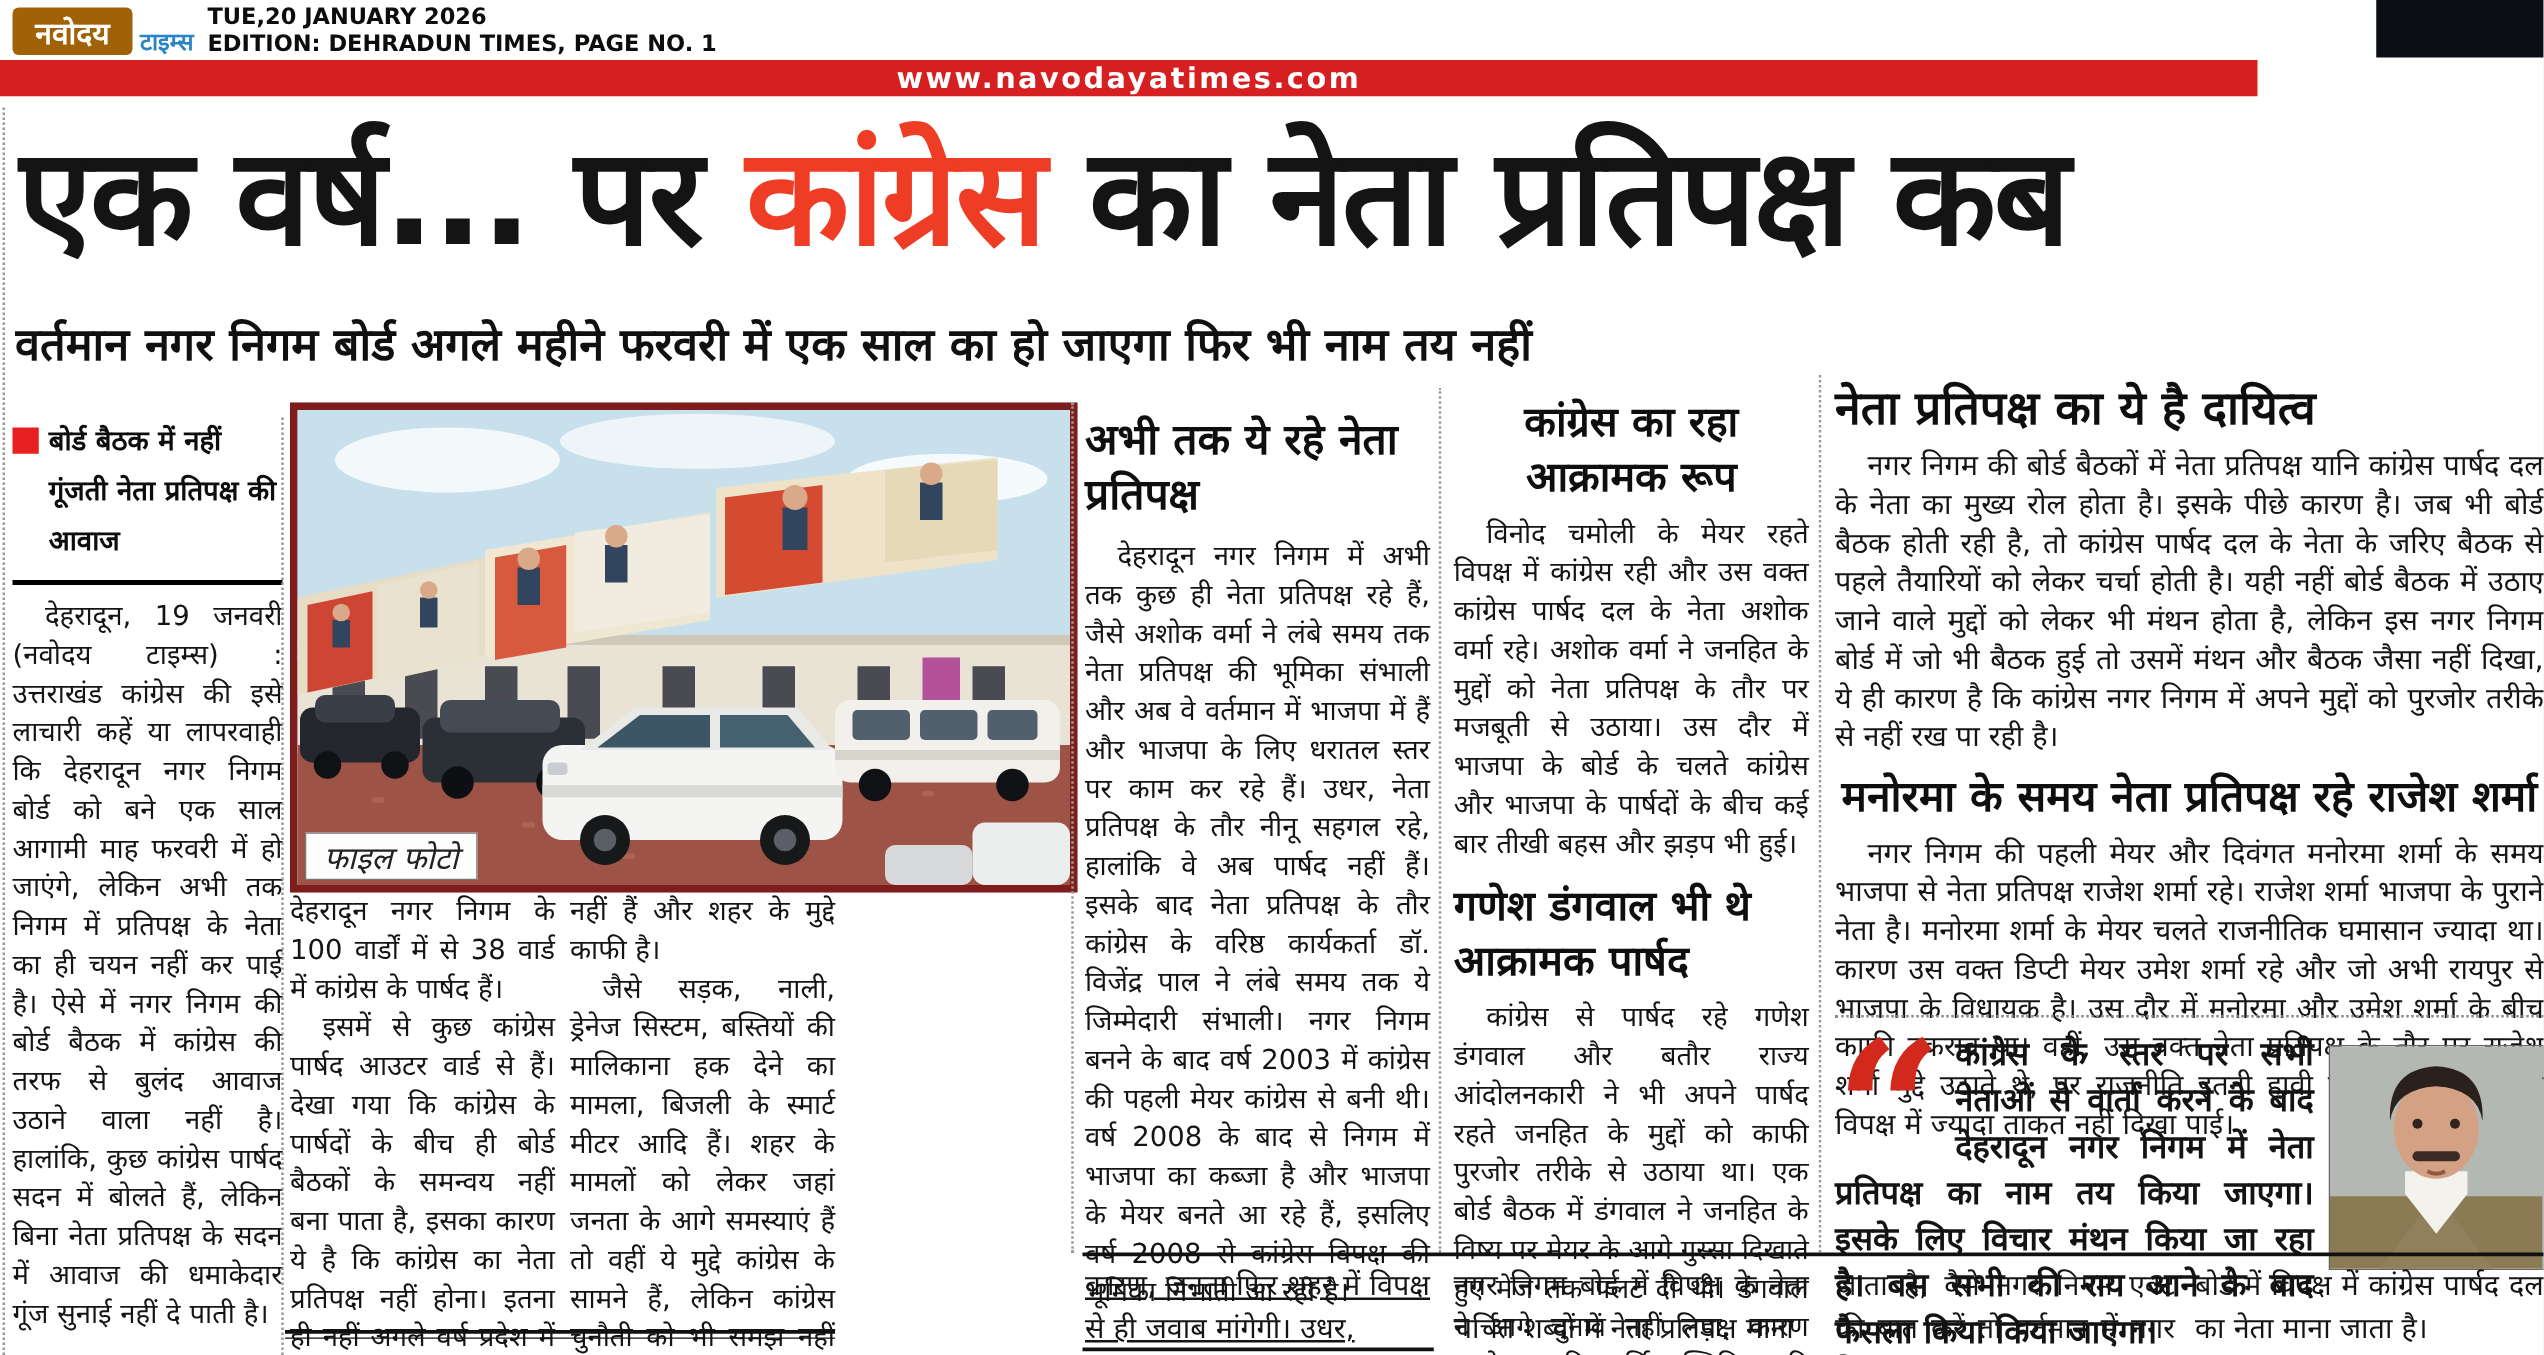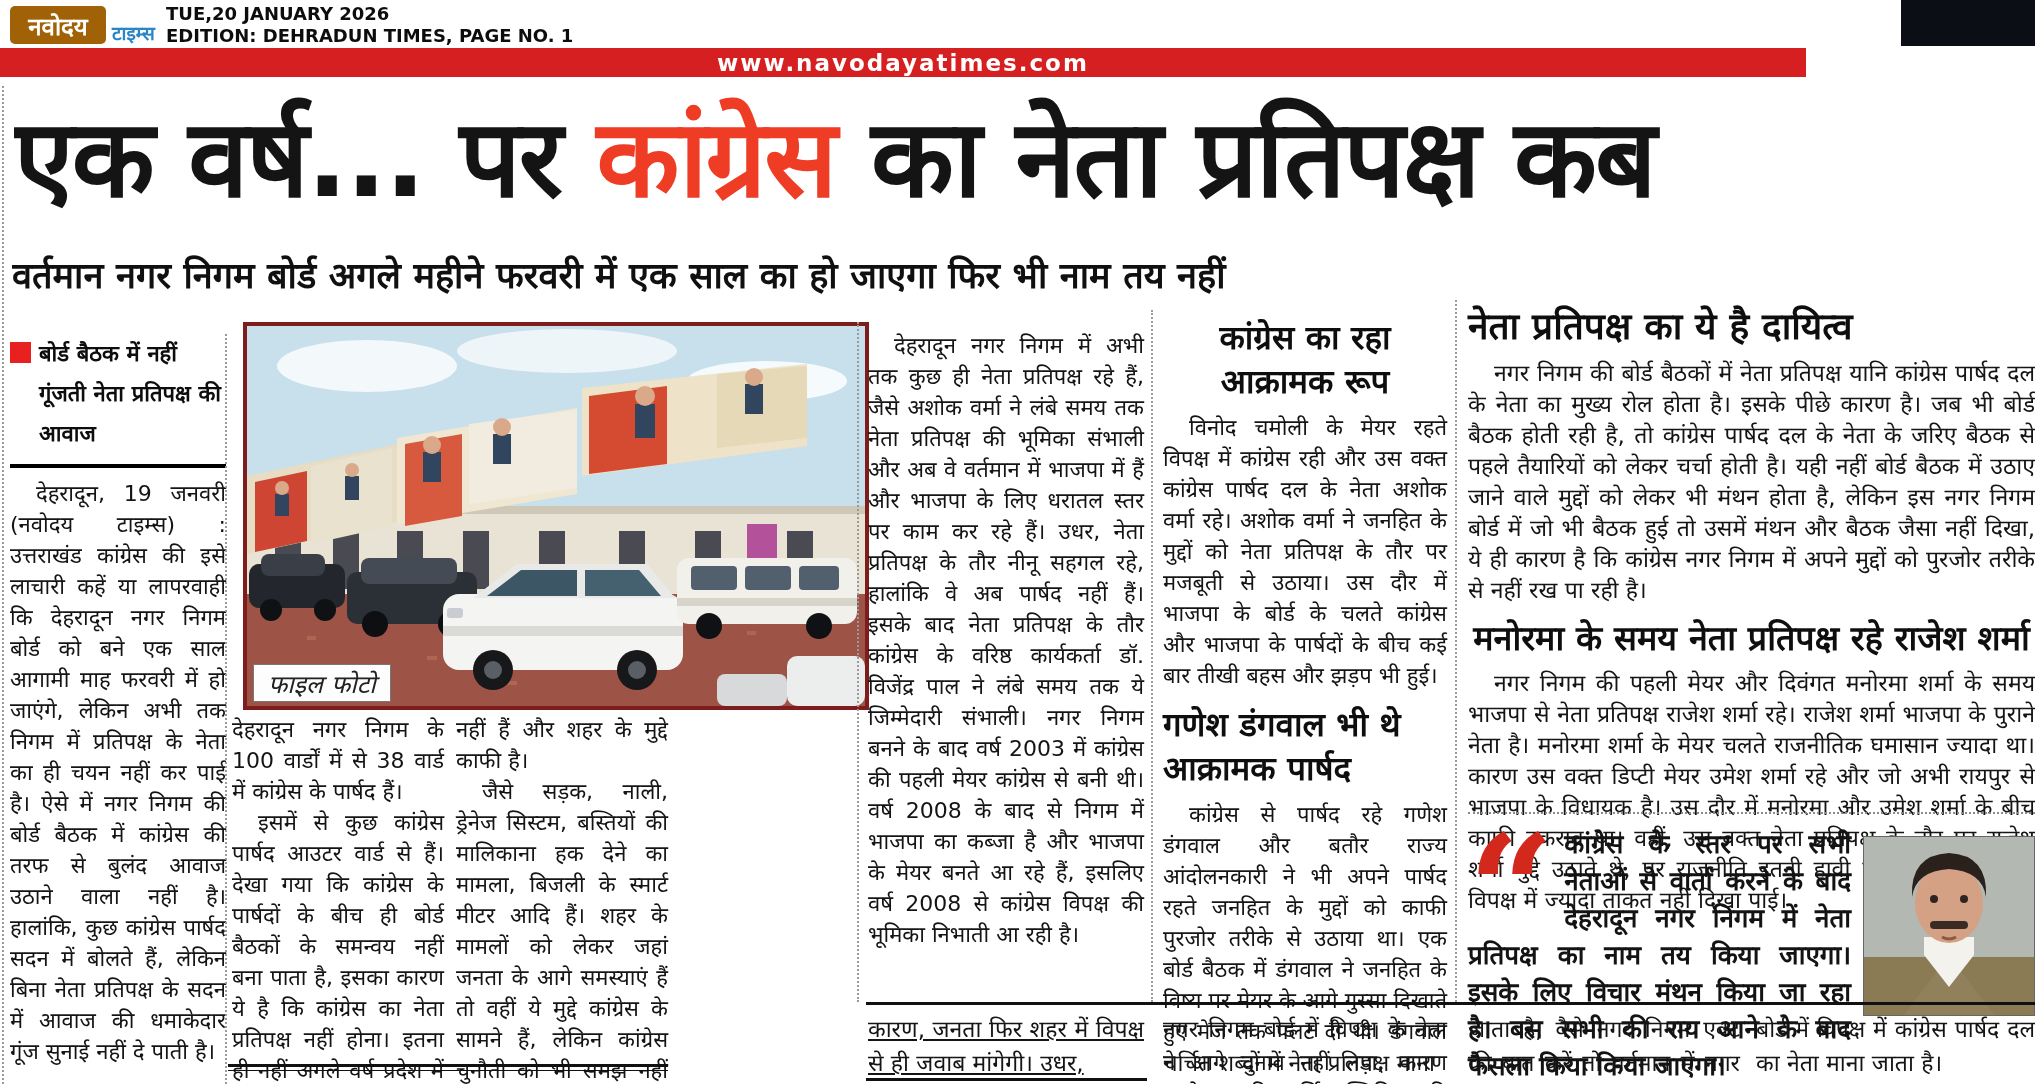--- a/index.html
+++ b/index.html
@@ -30,22 +30,22 @@
   
   .vsep{position:absolute;width:0;border-left:2px dotted #9a9a9a;}
   .hrule{position:absolute;border-top:3px solid #111;}
   .hrule-dot{position:absolute;border-top:2px dotted #8a8a8a;}
   
   .kicker{display:flex;gap:8px;}
   .kicker .sq{flex:0 0 auto;width:21px;height:21px;background:#e8201f;margin-top:8px;}
   .kicker .ktxt{font-size:22px;line-height:40px;font-weight:900;color:#0d0d0d;}
   .kicker-rule{border-top:4px solid #000;margin:10px 0 10px 0;}
   
-  .photo{position:absolute;left:232px;top:322px;width:618px;height:380px;border:4px solid #7f1d1d;
-         background:#cfe2ec;margin-left:11px;}
+  .photo{position:absolute;left:232px;top:322px;width:618px;height:380px;border:6px solid #7f1d1d;
+         background:#cfe2ec;}
   .caption{position:absolute;left:6px;bottom:4px;background:#fdfdfd;border:1px solid #777;
            padding:1px 14px;font-style:italic;font-size:25px;color:#222;}
   
   .qmark{color:#d3281c;font-family:"DejaVu Serif",serif;font-size:150px;line-height:90px;
          float:left;margin:18px 10px 0 0;font-weight:bold;}
   .quote-txt{font-size:26px;line-height:37px;font-weight:bold;text-align:justify;color:#131313;}
   .portrait{position:absolute;right:0px;top:10px;width:170px;height:178px;border:1px solid #666;}
   .strip{position:absolute;top:1012px;font-size:23px;line-height:34px;text-align:justify;color:#141414;}
 </style>
 </head>
@@ -207,20 +207,21 @@
   </div>
   <div class="col body-txt" style="left:456px;top:714px;width:212px;">
     <div>नहीं हैं और शहर के मुद्दे काफी है।</div>
     <div class="indent">जैसे सड़क, नाली, ड्रेनेज सिस्टम, बस्तियों की मालिकाना हक देने का मामला, बिजली के स्मार्ट मीटर आदि हैं। शहर के मामलों को लेकर जहां जनता के आगे समस्याएं हैं तो वहीं ये मुद्दे कांग्रेस के सामने हैं, लेकिन कांग्रेस चुनौती को भी समझ नहीं पा रही और कांग्रेस के सामने इन मुद्दों से निपटने की चुनौती और ज्यादा आगे बन सकती है।</div>
   </div>
   <div class="hrule" style="left:228px;top:1064px;width:440px;border-top-width:3px;"></div>
   <div class="hrule" style="left:228px;top:1070px;width:440px;border-top-width:1px;"></div>
 
   <div class="vsep" style="left:857px;top:322px;height:680px;"></div>
   <div class="col" style="left:868px;top:330px;width:276px;">
+    <div class="sec-h" style="font-size:34px;line-height:44px;margin-bottom:12px;">अभी तक ये रहे नेता प्रतिपक्ष</div>
     <div class="body-txt indent" style="line-height:31px;">देहरादून नगर निगम में अभी तक कुछ ही नेता प्रतिपक्ष रहे हैं, जैसे अशोक वर्मा ने लंबे समय तक नेता प्रतिपक्ष की भूमिका संभाली और अब वे वर्तमान में भाजपा में हैं और भाजपा के लिए धरातल स्तर पर काम कर रहे हैं। उधर, नेता प्रतिपक्ष के तौर नीनू सहगल रहे, हालांकि वे अब पार्षद नहीं हैं। इसके बाद नेता प्रतिपक्ष के तौर कांग्रेस के वरिष्ठ कार्यकर्ता डॉ. विजेंद्र पाल ने लंबे समय तक ये जिम्मेदारी संभाली। नगर निगम बनने के बाद वर्ष 2003 में कांग्रेस की पहली मेयर कांग्रेस से बनी थी। वर्ष 2008 के बाद से निगम में भाजपा का कब्जा है और भाजपा के मेयर बनते आ रहे हैं, इसलिए वर्ष 2008 से कांग्रेस विपक्ष की भूमिका निभाती आ रही है।</div>
   </div>
 
   <div class="vsep" style="left:1151px;top:310px;height:692px;"></div>
   <div class="col" style="left:1163px;top:316px;width:284px;">
     <div class="sec-h" style="font-size:33px;line-height:44px;text-align:center;margin-bottom:8px;">कांग्रेस का रहा आक्रामक रूप</div>
     <div class="body-txt indent">विनोद चमोली के मेयर रहते विपक्ष में कांग्रेस रही और उस वक्त कांग्रेस पार्षद दल के नेता अशोक वर्मा रहे। अशोक वर्मा ने जनहित के मुद्दों को नेता प्रतिपक्ष के तौर पर मजबूती से उठाया। उस दौर में भाजपा के बोर्ड के चलते कांग्रेस और भाजपा के पार्षदों के बीच कई बार तीखी बहस और झड़प भी हुई।</div>
     <div class="sec-h" style="font-size:33px;line-height:44px;text-align:left;margin:12px 0 8px 0;">गणेश डंगवाल भी थे आक्रामक पार्षद</div>
     <div class="body-txt indent">कांग्रेस से पार्षद रहे गणेश डंगवाल और बतौर राज्य आंदोलनकारी ने भी अपने पार्षद रहते जनहित के मुद्दों को काफी पुरजोर तरीके से उठाया था। एक बोर्ड बैठक में डंगवाल ने जनहित के विष्य पर मेयर के आगे गुस्सा दिखाते हुए मेज तक पलट दी थी। डंगवाल ने आगे चुनाव नहीं लड़ा, कारण उनके घर की आर्थिक स्थिति काफी खराब थी। डंगवाल ने राजनीति छोड़कर राज्य आंदोलनकारी के तौर पर सरकारी नौकरी पाई और अब वे देहरादून में सीडीओ दफ्तर में ईमानदारी के साथ अकाउंट का काम कर रहे हैं।</div>
   </div>

